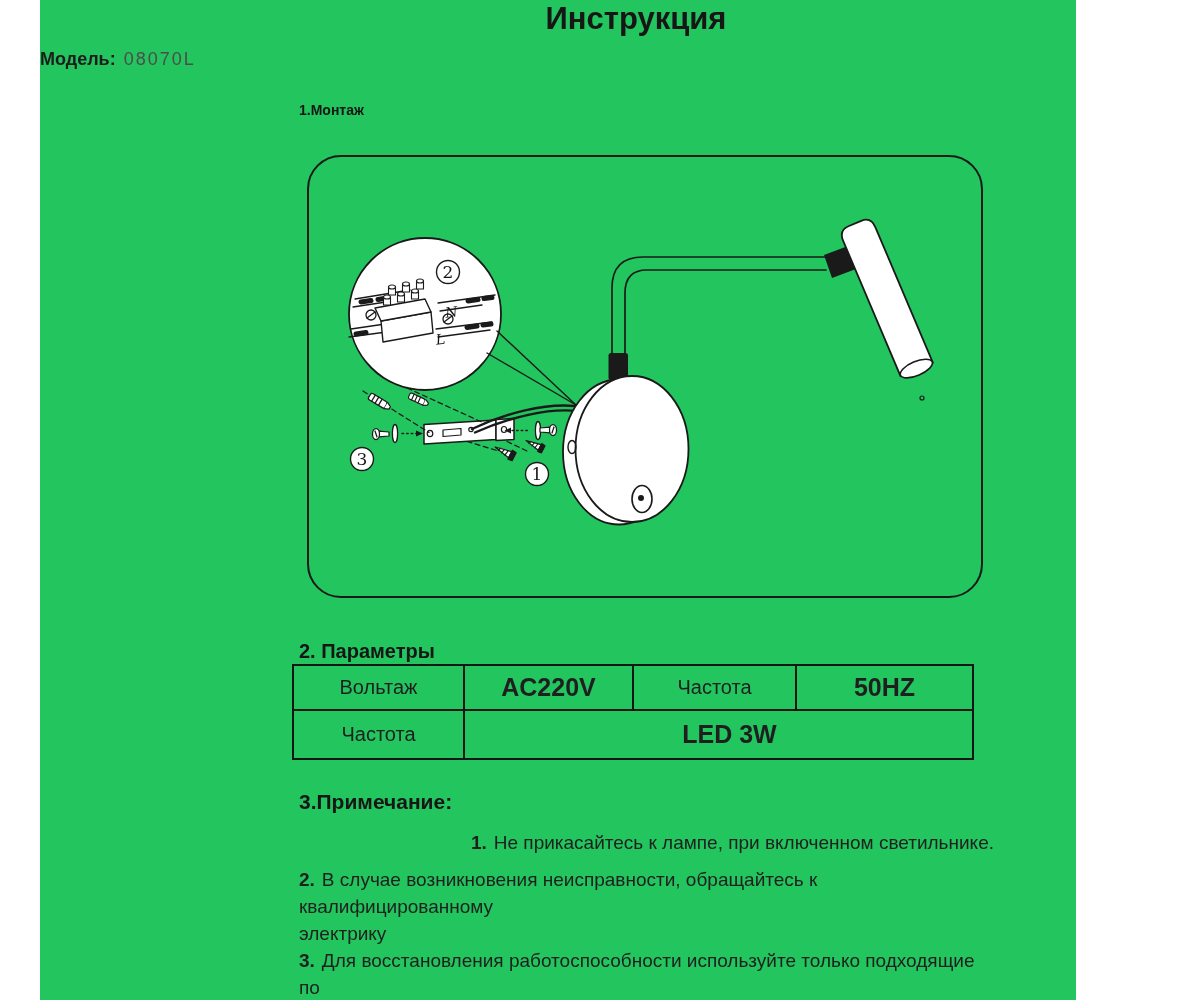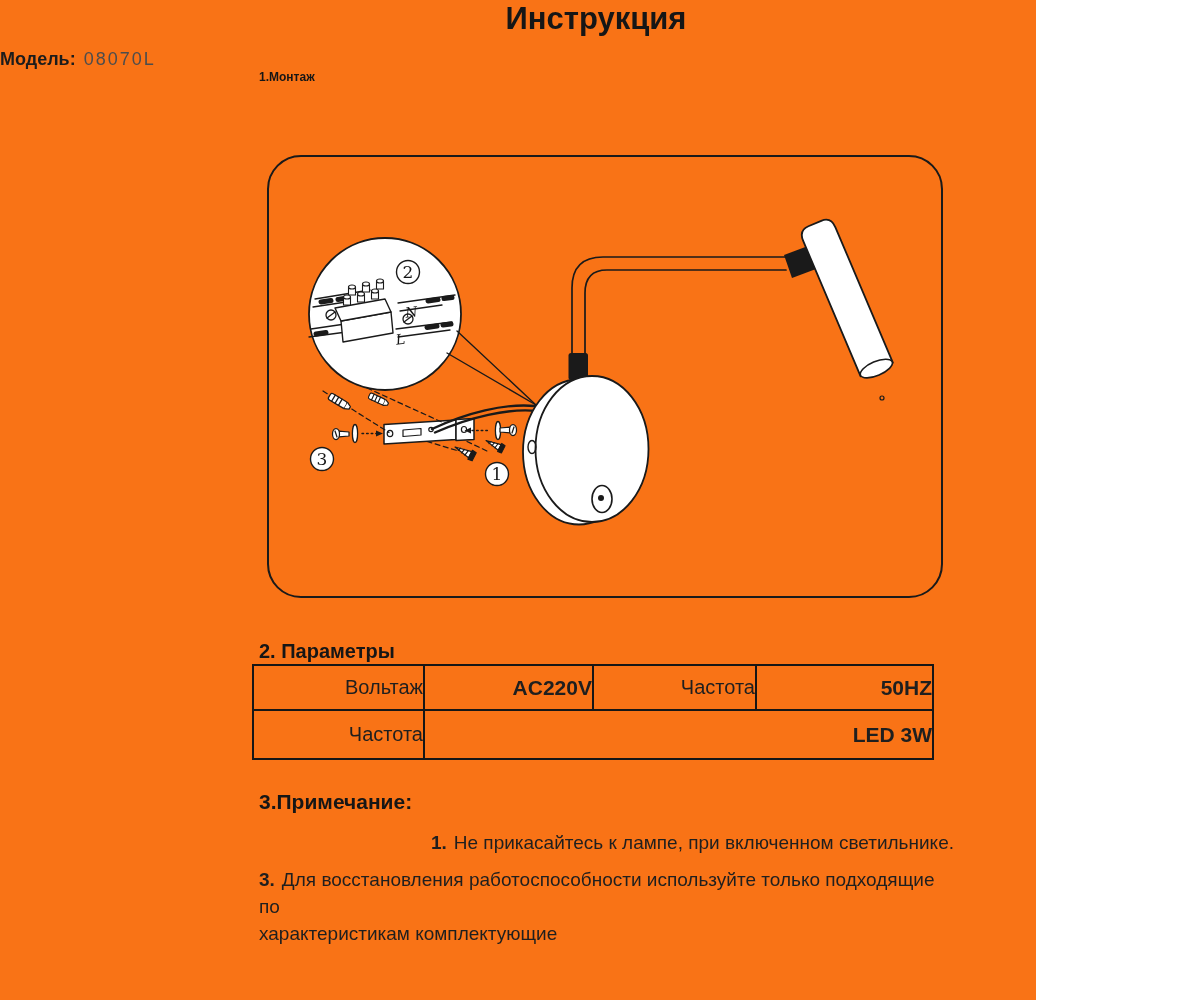--- a/index.html
+++ b/index.html
@@ -1,34 +1,34 @@
 <!DOCTYPE html>
 <html><head>
 <meta charset="utf-8">
 <style>
   html,body{margin:0;padding:0;background:#ffffff;}
-  #page{position:relative;width:1036px;height:1000px;background:#f97316;overflow:hidden;
-        font-family:"Liberation Sans",sans-serif;color:#1f1f1f;}
+  #page{position:relative;width:1036px;height:1000px;background:#22c55e;overflow:hidden;
+        font-family:"Liberation Sans",sans-serif;color:#1f1f1f;margin-left:40px;}
   .abs{position:absolute;}
   #title{left:0;top:1px;width:1192px;text-align:center;font-size:31px;font-weight:700;color:#161616;}
   #model-line{left:0;top:49px;width:1192px;text-align:left;font-size:18px;}
   #model-line .lbl{font-weight:700;color:#1c1c1c;}
   #model-line .val{color:#4d4d4d;letter-spacing:2px;margin-left:8px;}
   .h1{font-weight:700;color:#161616;}
-  #montage-h{left:259px;top:70px;font-size:12px;}
+  #montage-h{left:259px;top:102px;font-size:14px;}
   #params-h{left:259px;top:640px;font-size:20px;}
   #notes-h{left:259px;top:790px;font-size:21px;text-align:right;}
   #figure-svg{left:0;top:0;}
   #params-table{left:252px;top:664px;border-collapse:collapse;table-layout:fixed;width:680px;}
-  #params-table td{border:2px solid #161616;text-align:right;vertical-align:middle;
+  #params-table td{border:2px solid #161616;text-align:center;vertical-align:middle;
                    font-size:20px;padding:0;overflow:hidden;}
   #params-table tr.r1 td{height:43px;}
   #params-table tr.r2 td{height:47px;}
-  #params-table td.b{font-weight:700;font-size:21px;}
-  #params-table td.power-val{text-align:right;padding-left:22px;}
+  #params-table td.b{font-weight:700;font-size:25px;}
+  #params-table td.power-val{text-align:center;padding-left:22px;}
   #notes{left:259px;top:829px;width:695px;font-size:19px;line-height:27px;}
   .note{margin:0 0 0 0;}
   .note.gap{margin-bottom:10px;text-align:right;}
   .note .num{font-weight:700;margin-right:7px;}
   .note .nt{white-space:pre-line;}
   svg text.circnum{font-family:"DejaVu Serif",serif;font-size:17px;fill:#161616;}
   svg text.termlbl{font-family:"DejaVu Serif",serif;font-size:14px;font-style:italic;fill:#161616;}
 </style>
 </head>
 <body>
@@ -230,19 +230,23 @@
   </tbody>
     </table>
 
   <div class="abs h1" id="notes-h">3.Примечание:</div>
 
   <div class="abs" id="notes">
     <div class="note gap">
       <span class="num">1.</span><span class="nt">Не прикасайтесь к лампе, при включенном светильнике.</span>
     </div>
     <div class="note">
+      <span class="num">2.</span><span class="nt">В случае возникновения неисправности, обращайтесь к квалифицированному
+электрику</span>
+    </div>
+    <div class="note">
       <span class="num">3.</span><span class="nt">Для восстановления работоспособности используйте только подходящие по
 характеристикам комплектующие</span>
     </div>
 
   </div>
 
 </div>
 
 </body></html>

